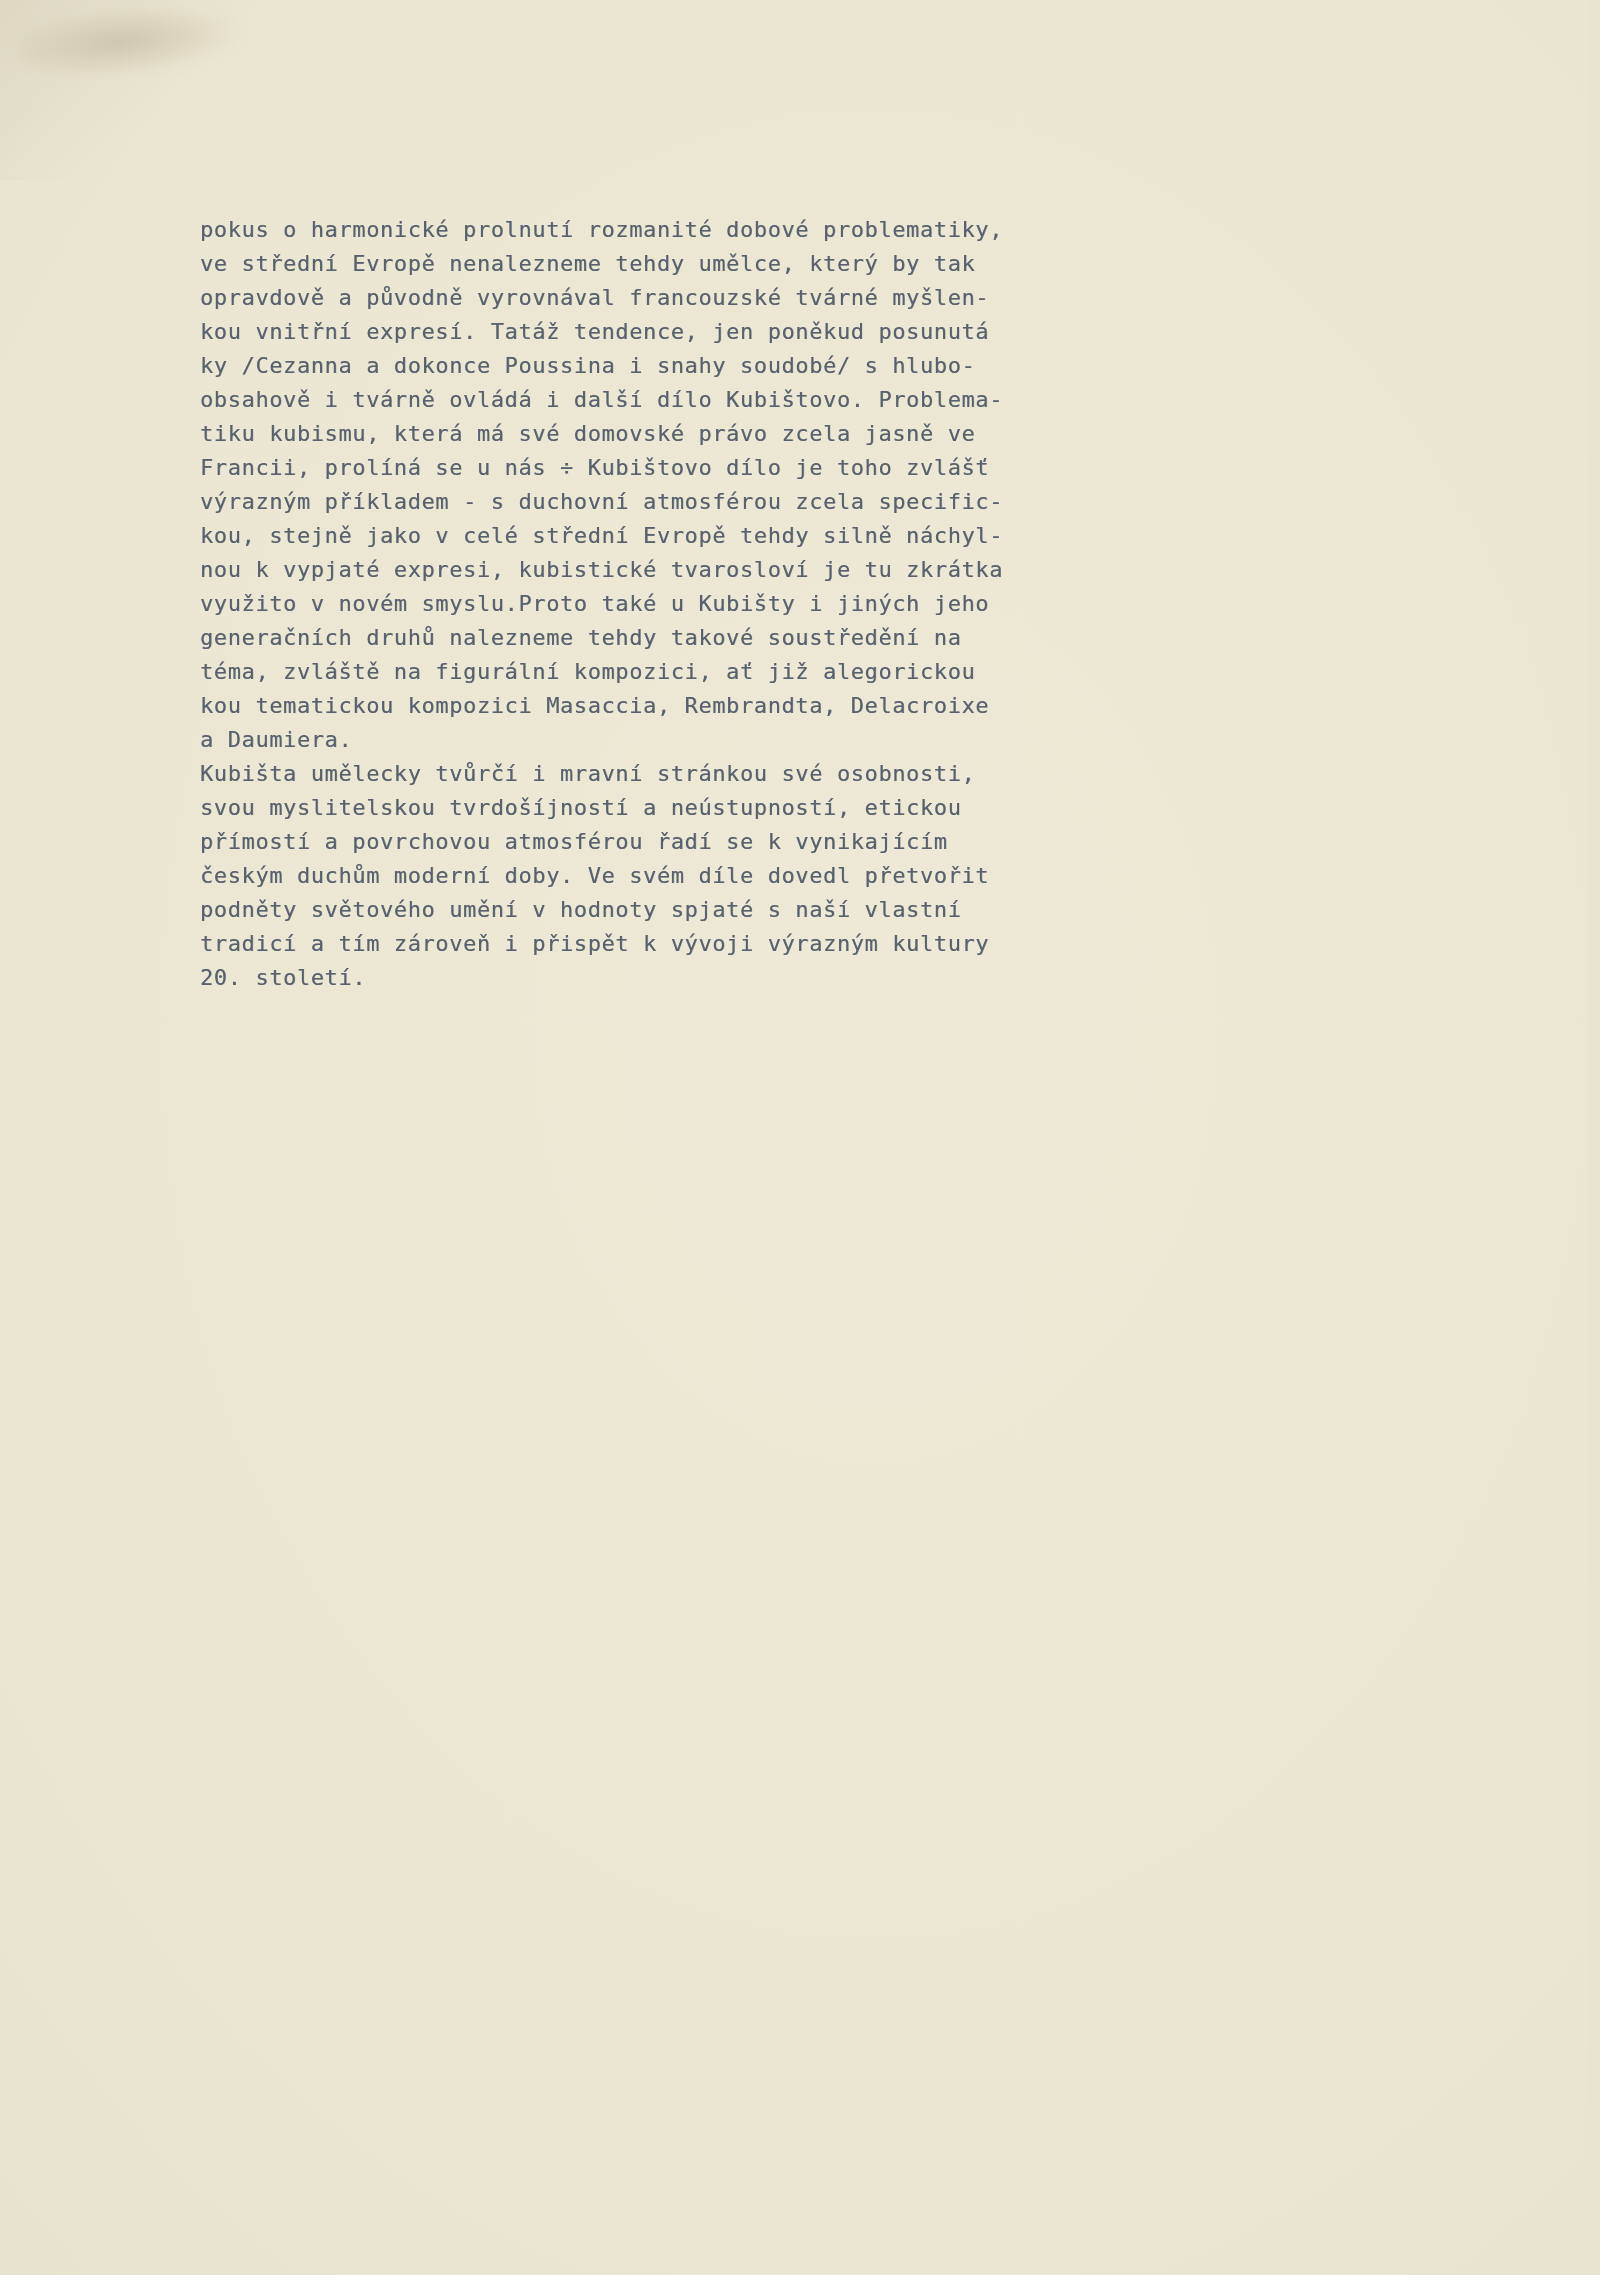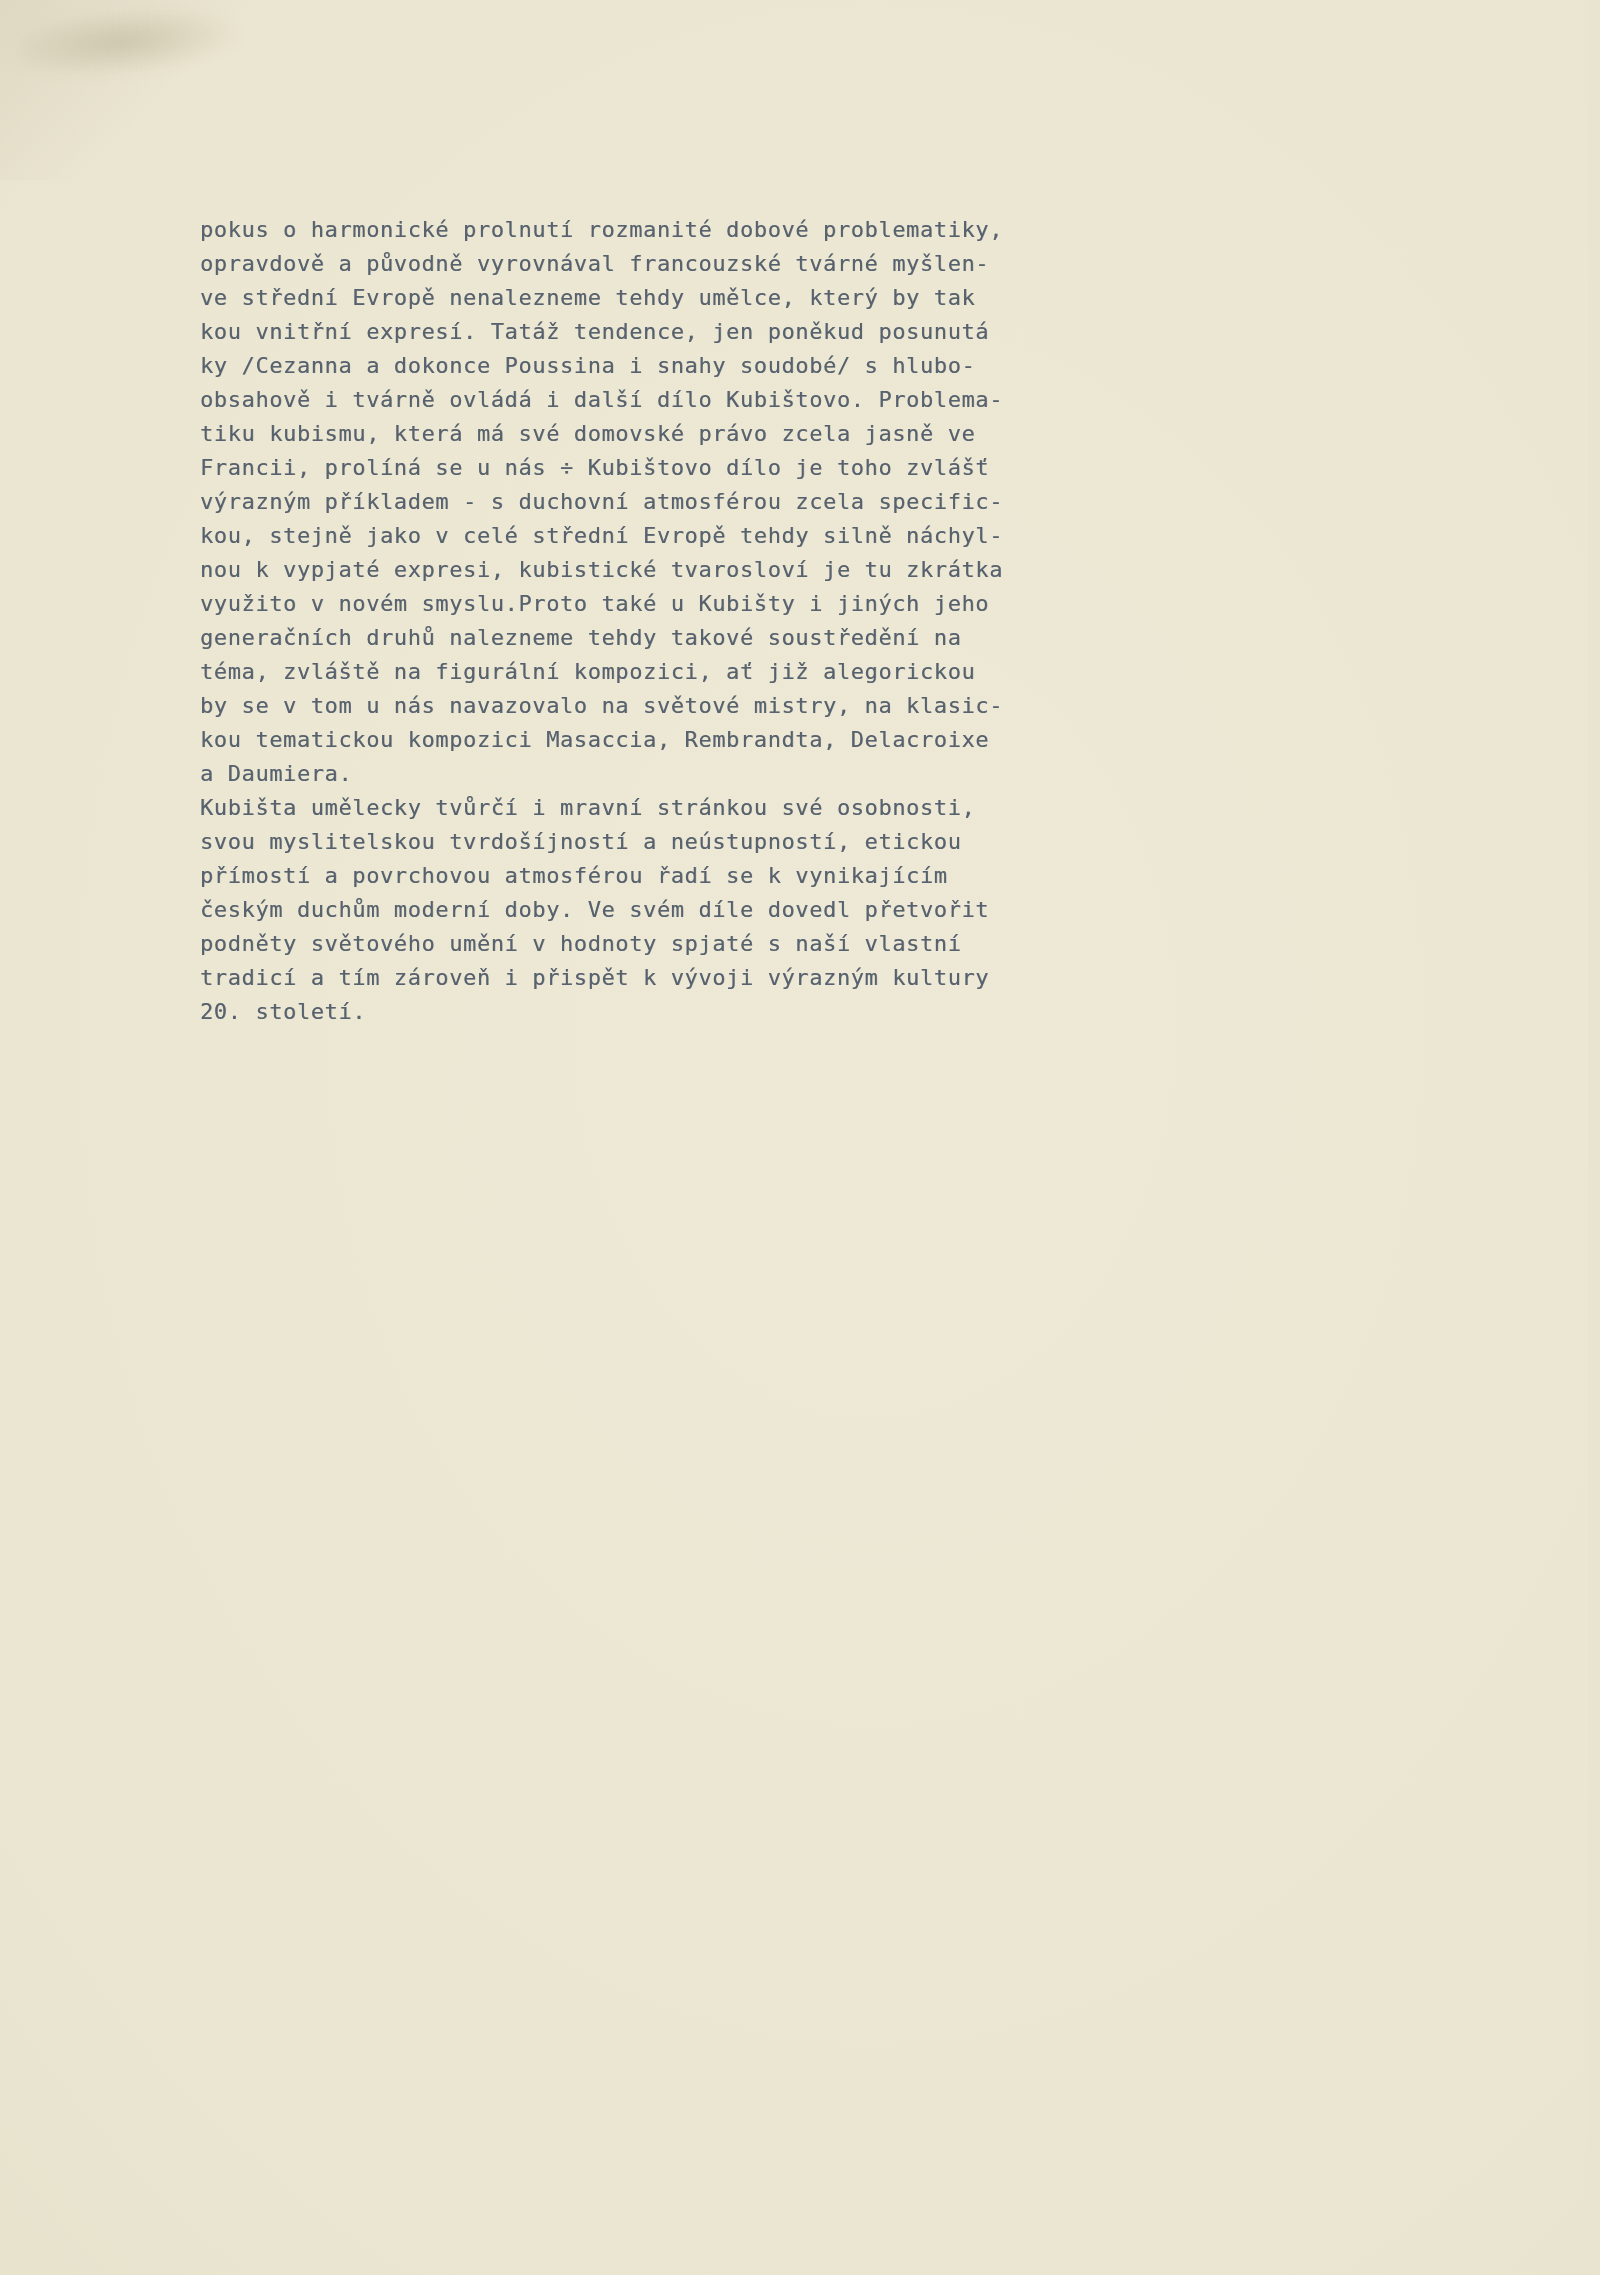--- a/index.html
+++ b/index.html
@@ -58,34 +58,33 @@
 </style>
 </head>
 <body>
 
 <div class="paper">
   <div class="corner-shade"></div>
   <div class="smudge"></div>
 
   <div class="text-block">
     <div class="line">pokus o harmonické prolnutí rozmanité dobové problematiky,</div>
+    <div class="line">ve střední Evropě nenalezneme tehdy umělce, který by tak</div>
     <div class="line">opravdově a původně vyrovnával francouzské tvárné myšlen-</div>
-    <div class="line">ve střední Evropě nenalezneme tehdy umělce, který by tak</div>
     <div class="line">kou vnitřní expresí. Tatáž tendence, jen poněkud posunutá</div>
     <div class="line">ky /Cezanna a dokonce Poussina i snahy soudobé/ s hlubo-</div>
     <div class="line">obsahově i tvárně ovládá i další dílo Kubištovo. Problema-</div>
     <div class="line">tiku kubismu, která má své domovské právo zcela jasně ve</div>
     <div class="line">Francii, prolíná se u nás ÷ Kubištovo dílo je toho zvlášť</div>
     <div class="line">výrazným příkladem - s duchovní atmosférou zcela specific-</div>
     <div class="line">kou, stejně jako v celé střední Evropě tehdy silně náchyl-</div>
     <div class="line">nou k vypjaté expresi, kubistické tvarosloví je tu zkrátka</div>
     <div class="line">využito v novém smyslu.Proto také u Kubišty i jiných jeho</div>
     <div class="line">generačních druhů nalezneme tehdy takové soustředění na</div>
     <div class="line">téma, zvláště na figurální kompozici, ať již alegorickou</div>
-    <div class="line">by se v tom u nás navazovalo na světové mistry, na klasic-</div>
     <div class="line">kou tematickou kompozici Masaccia, Rembrandta, Delacroixe</div>
     <div class="line">a Daumiera.</div>
     <div class="line">Kubišta umělecky tvůrčí i mravní stránkou své osobnosti,</div>
     <div class="line">svou myslitelskou tvrdošíjností a neústupností, etickou</div>
     <div class="line">přímostí a povrchovou atmosférou řadí se k vynikajícím</div>
     <div class="line">českým duchům moderní doby. Ve svém díle dovedl přetvořit</div>
     <div class="line">podněty světového umění v hodnoty spjaté s naší vlastní</div>
     <div class="line">tradicí a tím zároveň i přispět k vývoji výrazným kultury</div>
     <div class="line">20. století.</div>
   </div>

